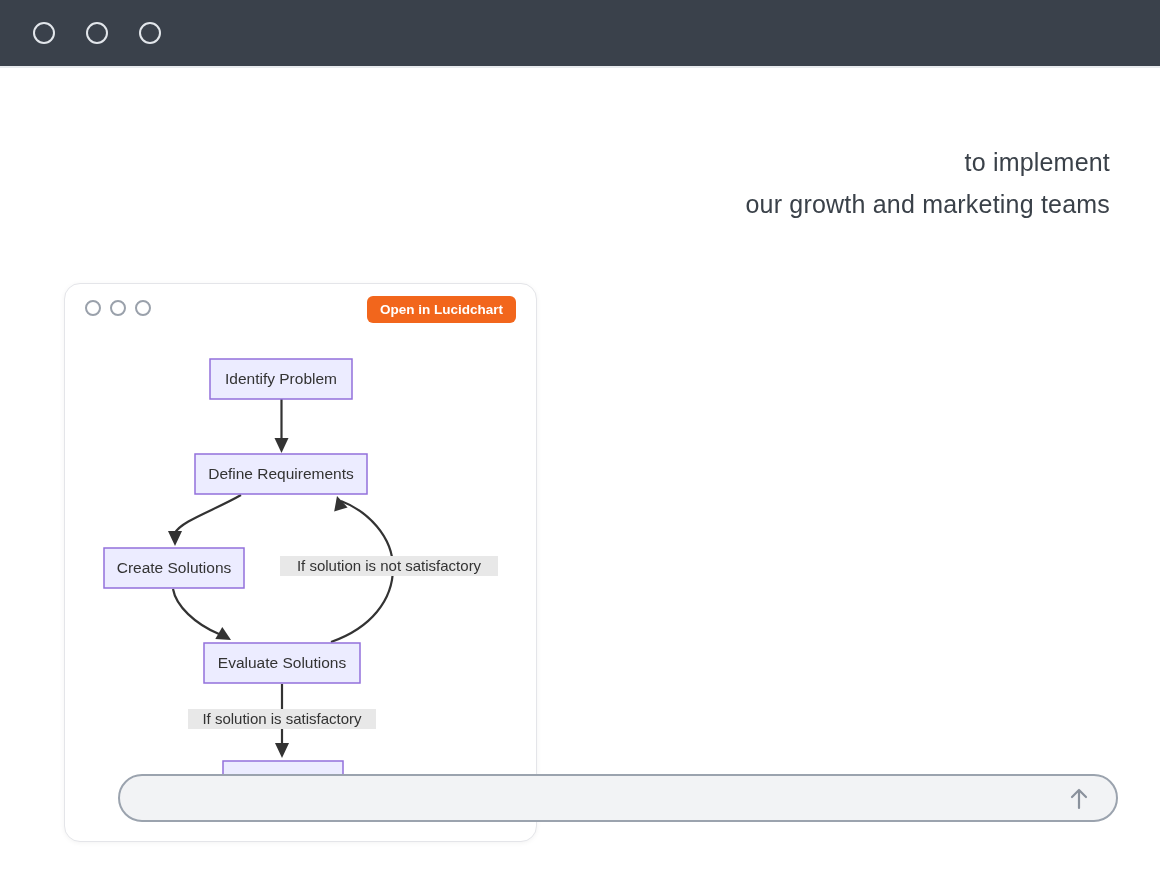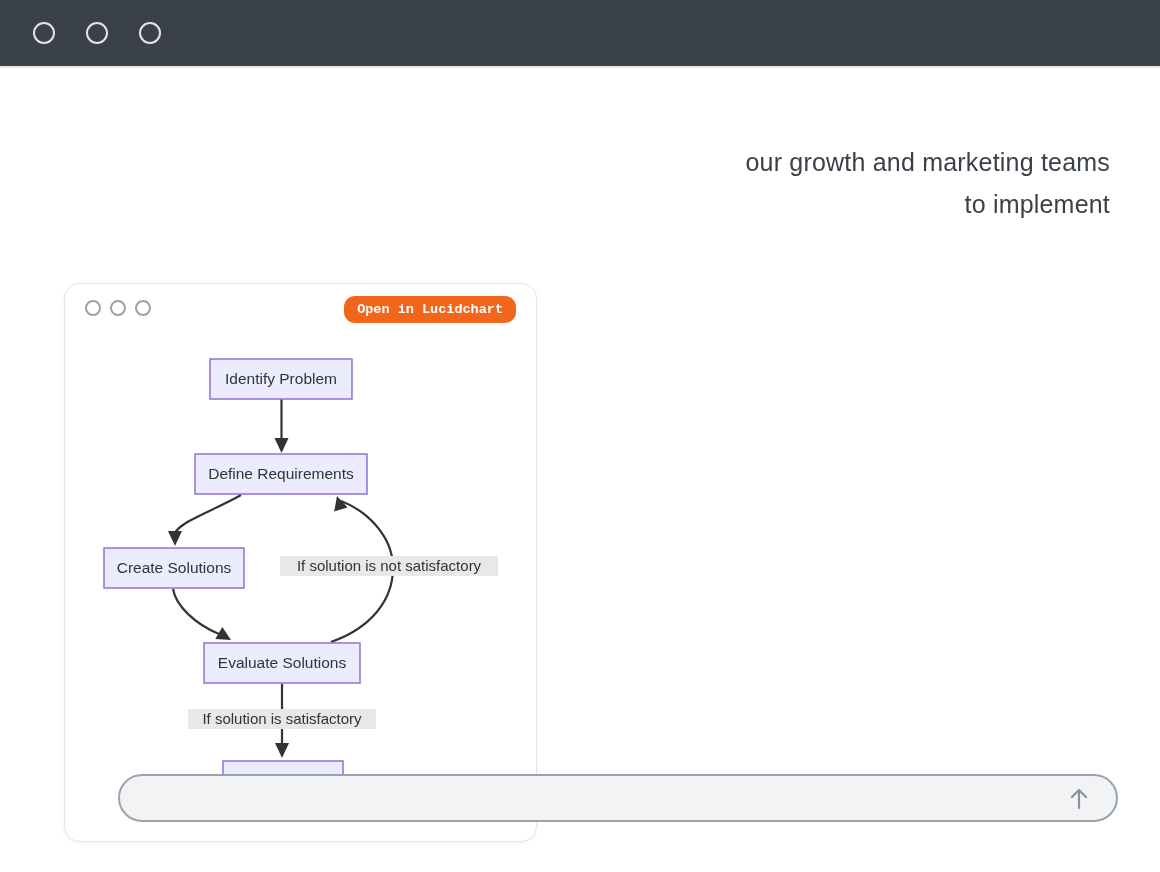--- a/index.html
+++ b/index.html
@@ -58,25 +58,25 @@
     border: 2px solid #9aa1ab;
     border-radius: 50%;
     background: transparent;
   }
   .lucid-btn {
     position: absolute; top: 12px; right: 20px;
     height: 27px;
     padding: 0 13px;
     background: #F2661C;
     color: #ffffff;
-    font-family: Liberation Mono, monospace;
+    font-family: Liberation Sans, sans-serif;
     font-weight: bold;
     font-size: 13.5px;
     border: none;
-    border-radius: 11px;
+    border-radius: 6px;
     display: flex; align-items: center;
     cursor: pointer;
   }
   .flow-svg {
     position: absolute; left: 0; top: 0;
     width: 473px; height: 559px;
   }
   .flow-node-text {
     font-family: "Liberation Sans", sans-serif;
     font-size: 15.5px;
@@ -119,22 +119,22 @@
 </head>
 <body>
 
 <div class="titlebar">
   <div class="win-dot"></div>
   <div class="win-dot"></div>
   <div class="win-dot"></div>
 </div>
 
 <div class="prompt">
+  <div>to implement</div>
   <div>our growth and marketing teams</div>
-  <div>to implement</div>
 </div>
 
 <div class="card">
 
   <svg class="flow-svg" viewBox="0 0 473 559">
 
     <g stroke="#333333" stroke-width="2.2" fill="none">
 
       <path d="M216.5,115 L216.5,156"></path>
 

